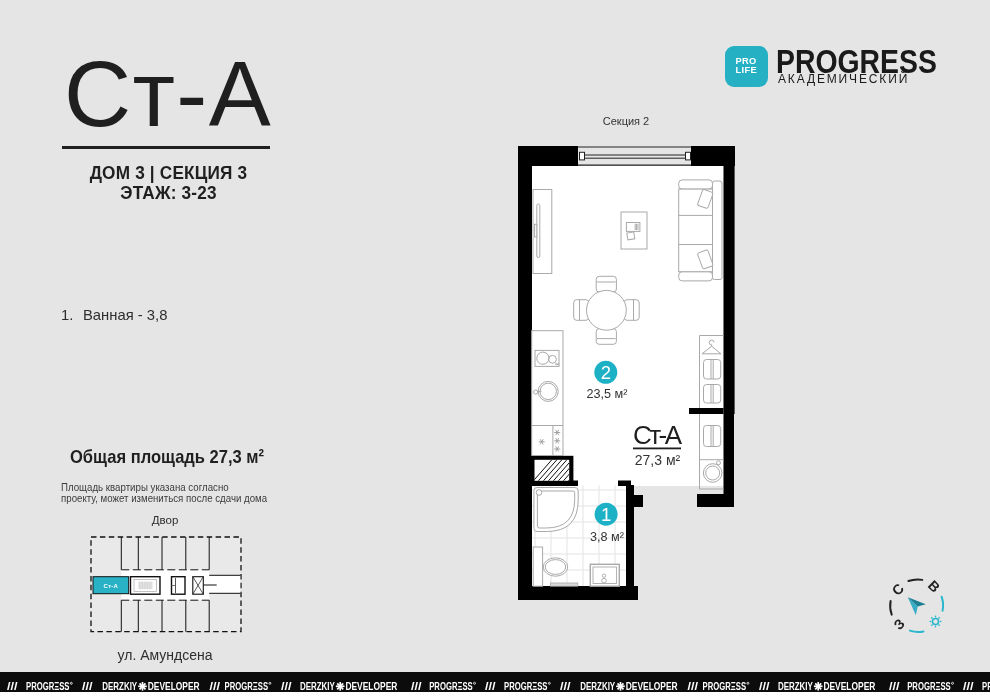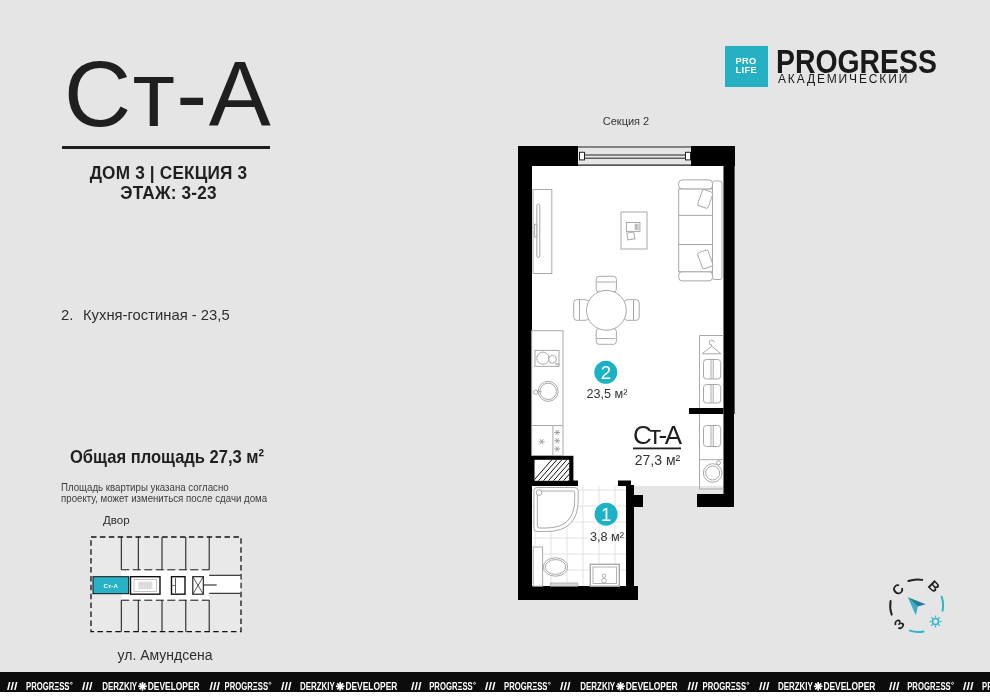--- a/index.html
+++ b/index.html
@@ -12,28 +12,28 @@
 <body>
 <div class="page">
 
   <div class="abs" style="left:64px;top:48px;font-size:93px;line-height:93px;color:#1f1f1f;letter-spacing:1.3px;white-space:nowrap;">Ст-А</div>
 
   <div class="abs" style="left:62px;top:145.6px;width:208px;height:3.2px;background:#1f1f1f;"></div>
 
   <div class="abs" style="left:2px;top:163px;width:333px;text-align:center;font-size:18.5px;line-height:20px;font-weight:bold;color:#1f1f1f;letter-spacing:0.2px;transform:scaleX(0.93);transform-origin:center top;">ДОМ 3 | СЕКЦИЯ 3<br>ЭТАЖ: 3-23</div>
 
   <div class="abs" style="left:61px;top:305px;font-size:14.8px;line-height:20px;color:#2e2e2e;">
-    <div><span style="display:inline-block;width:22px;">2.</span>Кухня-гостиная - 23,5</div>
+    <div><span style="display:inline-block;width:22px;">1.</span>Ванная - 3,8</div>
   </div>
 
   <div class="abs" style="left:70px;top:446px;font-size:19px;font-weight:bold;color:#1f1f1f;transform:scaleX(0.87);transform-origin:left top;white-space:nowrap;">Общая площадь 27,3 м²</div>
 
   <div class="abs" style="left:61px;top:482px;font-size:11.4px;line-height:11.4px;color:#3c3c3c;white-space:nowrap;transform:scaleX(0.85);transform-origin:left top;">Площадь квартиры указана согласно<br>проекту, может измениться после сдачи дома</div>
 
-  <div class="abs" style="left:103px;top:514px;width:160px;font-size:11.5px;color:#2e2e2e;">Двор</div>
+  <div class="abs" style="left:85px;top:514px;width:160px;text-align:center;font-size:11.5px;color:#2e2e2e;">Двор</div>
 
   <div class="abs" style="left:85px;top:646.5px;width:160px;text-align:center;font-size:14px;color:#2e2e2e;">ул. Амундсена</div>
 
   <svg class="abs" style="left:85px;top:530px;" width="165" height="110" viewBox="0 0 165 110">
 
     <g>
       <rect x="6" y="7" width="150" height="94.7" fill="#e9e9e9" stroke="#111" stroke-width="1.3" stroke-dasharray="5.5 3.4"></rect>
     </g>
 
     <g>
@@ -76,21 +76,21 @@
       <rect x="107.8" y="46.7" width="10.5" height="17.5" fill="#fff" stroke="#111" stroke-width="1.1"></rect>
       <path d="M107.8 46.7 L118.3 64.2 M118.3 46.7 L107.8 64.2" stroke="#111" stroke-width="0.7" fill="none"></path>
     </g>
 
     <g>
       <rect x="8" y="46.7" width="35.7" height="17" fill="#29b2c6" stroke="#111" stroke-width="1"></rect>
       <text x="25.8" y="57.5" font-size="6" font-weight="bold" fill="#fff" text-anchor="middle" font-family="Liberation Sans, sans-serif" letter-spacing="0.2">Ст-А</text>
     </g>
   </svg>
 
-  <div class="abs" style="left:725px;top:45.5px;width:42.5px;height:41.5px;background:#25b0c4;color:#fff;display:flex;align-items:center;justify-content:center;text-align:left;">
+  <div class="abs" style="left:725px;top:45.5px;width:42.5px;height:41.5px;background:#25b0c4;color:#fff;display:flex;align-items:center;justify-content:center;text-align:left;border-radius:9px;">
     <div style="font-size:9.3px;line-height:8.8px;font-weight:bold;letter-spacing:0.3px;">PRO<br>LIFE</div>
   </div>
 
   <div class="abs" style="left:776px;top:44.5px;font-size:33px;line-height:33px;font-weight:bold;color:#1a1a1a;letter-spacing:0px;transform:scaleX(0.86);transform-origin:left top;white-space:nowrap;">PROGRESS</div>
 
   <div class="abs" style="left:778px;top:72.5px;font-size:12px;line-height:12px;color:#1a1a1a;letter-spacing:1.85px;">АКАДЕМИЧЕСКИЙ</div>
 
   <svg class="abs" style="left:500px;top:110px;" width="260" height="500" viewBox="500 110 260 500">
 
     <g>

